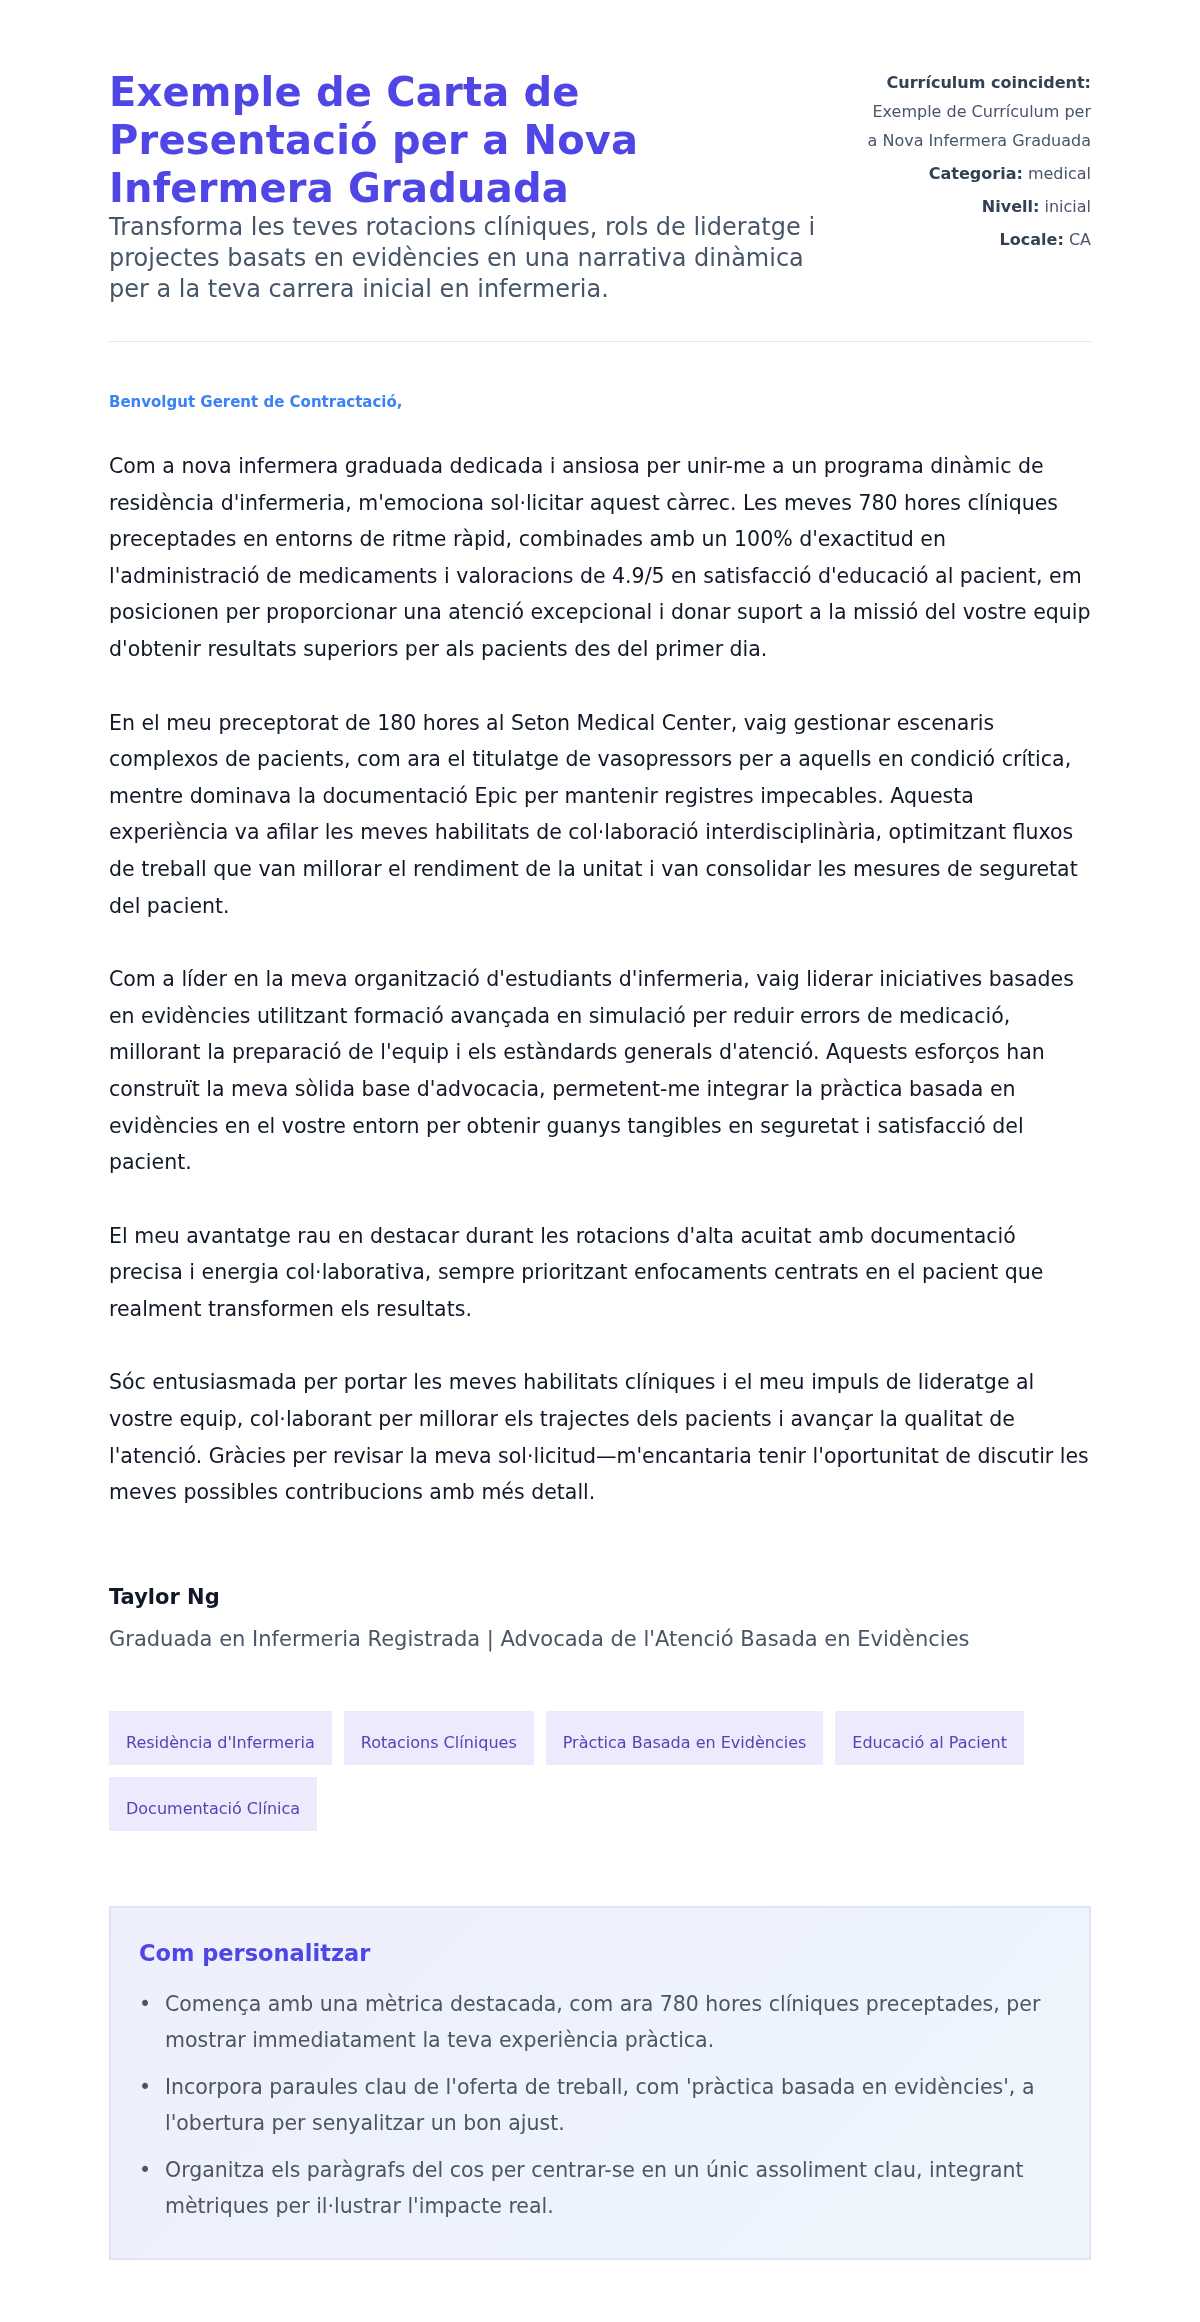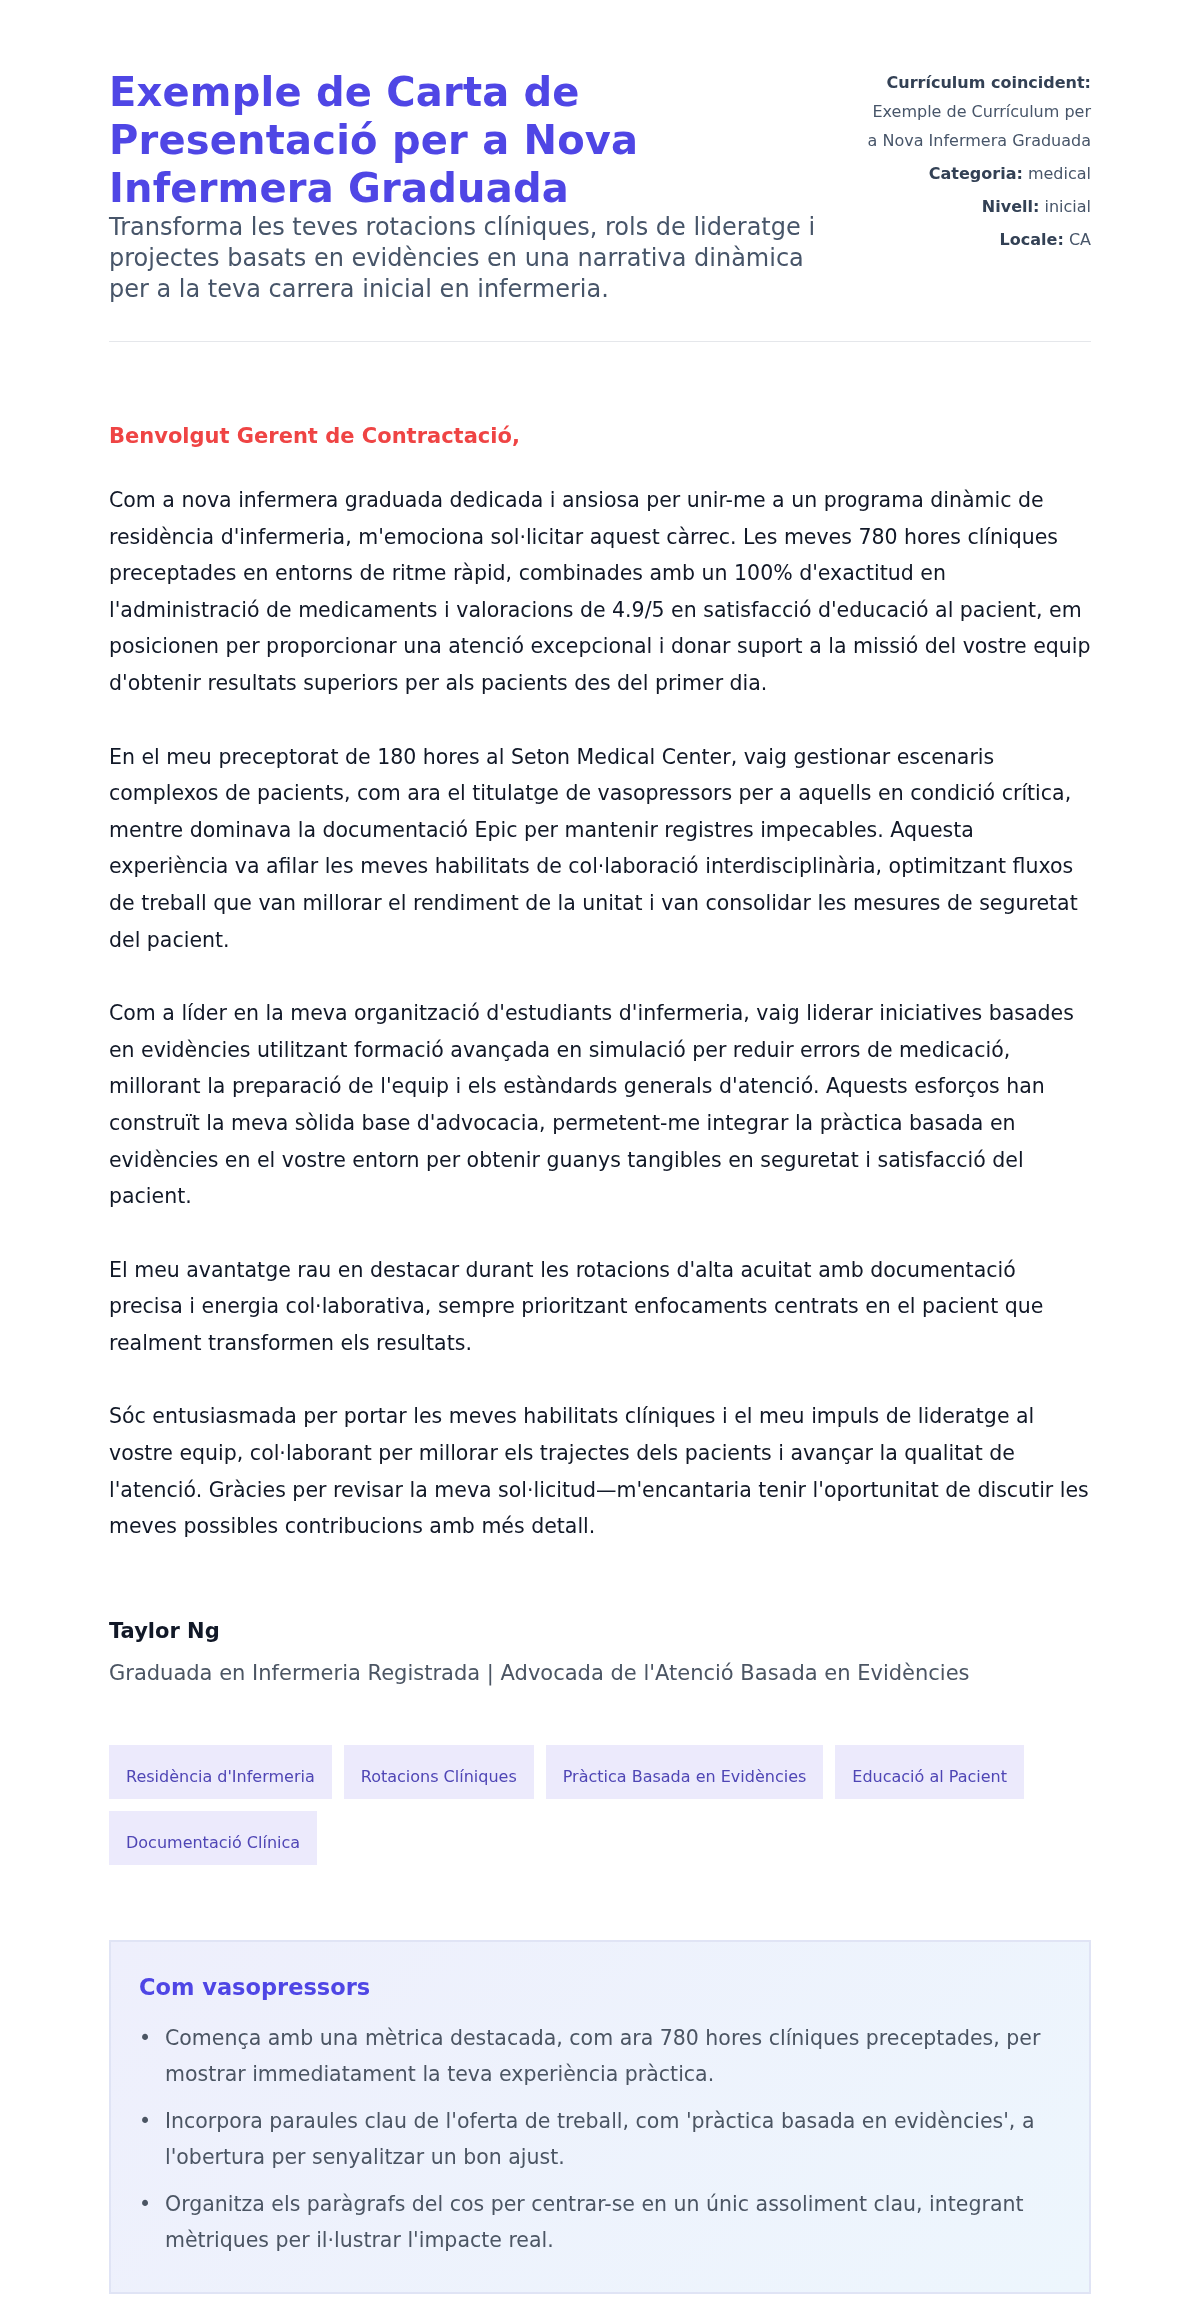--- a/index.html
+++ b/index.html
@@ -41,24 +41,24 @@
       width: 240px;
       text-align: right;
       font-size: 16px;
       line-height: 29px;
       color: #475569;
       padding-top: 0px;
     }
     .meta .row { margin-bottom: 4px; }
     .meta b { color: #334155; font-weight: bold; }
     .salutation {
-      margin-top: 80px;
-      font-size: 21px;
+      margin-top: 46px;
+      font-size: 15px;
       font-weight: bold;
-      color: #ef4444;
+      color: #3b82f6;
       line-height: 28px;
     }
     .body-para {
       font-size: 20.5px;
       line-height: 36.6px;
       color: #111827;
       margin-top: 32px;
     }
     .body-para + .body-para { margin-top: 37px; }
     .signature { margin-top: 72px; }
@@ -166,21 +166,21 @@
 
   <section class="tags">
     <span class="tag">Residència d'Infermeria</span>
     <span class="tag">Rotacions Clíniques</span>
     <span class="tag">Pràctica Basada en Evidències</span>
     <span class="tag">Educació al Pacient</span>
     <span class="tag">Documentació Clínica</span>
   </section>
 
   <section class="tips">
-    <h3 class="tips-title">Com vasopressors</h3>
+    <h3 class="tips-title">Com personalitzar</h3>
     <ul>
       <li>
         <span class="bullet">•</span>
         <span>Comença amb una mètrica destacada, com ara 780 hores clíniques preceptades, per mostrar immediatament la teva experiència pràctica.</span>
       </li>
       <li>
         <span class="bullet">•</span>
         <span>Incorpora paraules clau de l'oferta de treball, com 'pràctica basada en evidències', a l'obertura per senyalitzar un bon ajust.</span>
       </li>
       <li>

